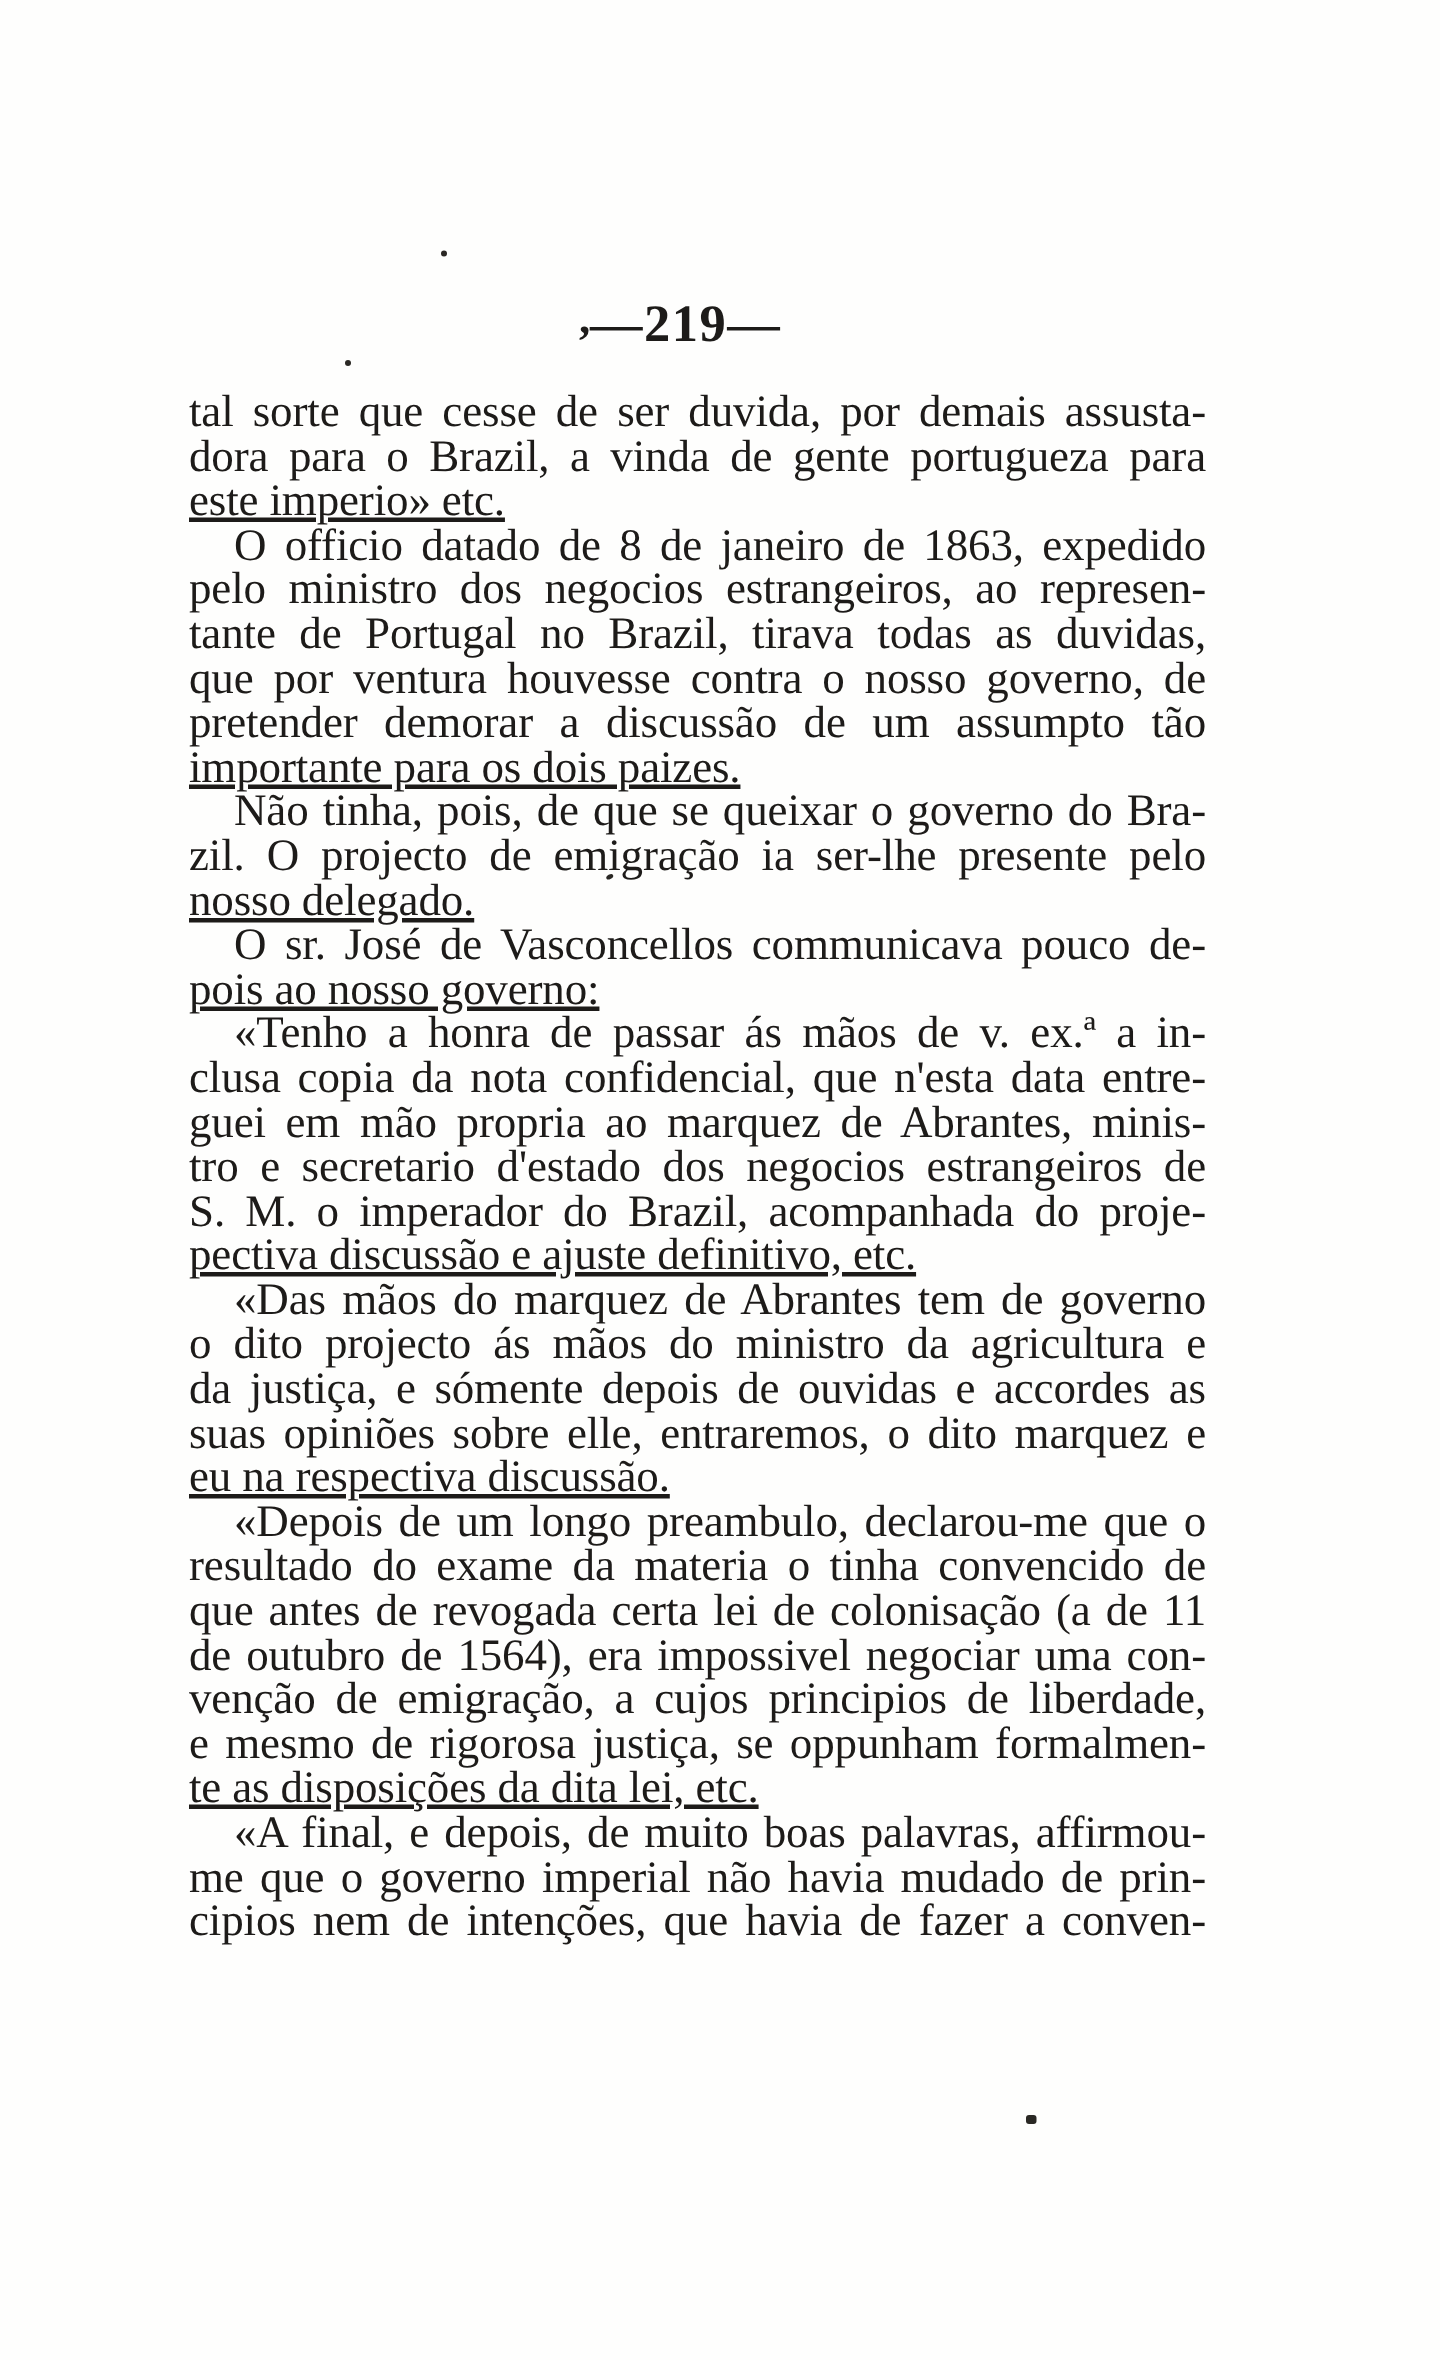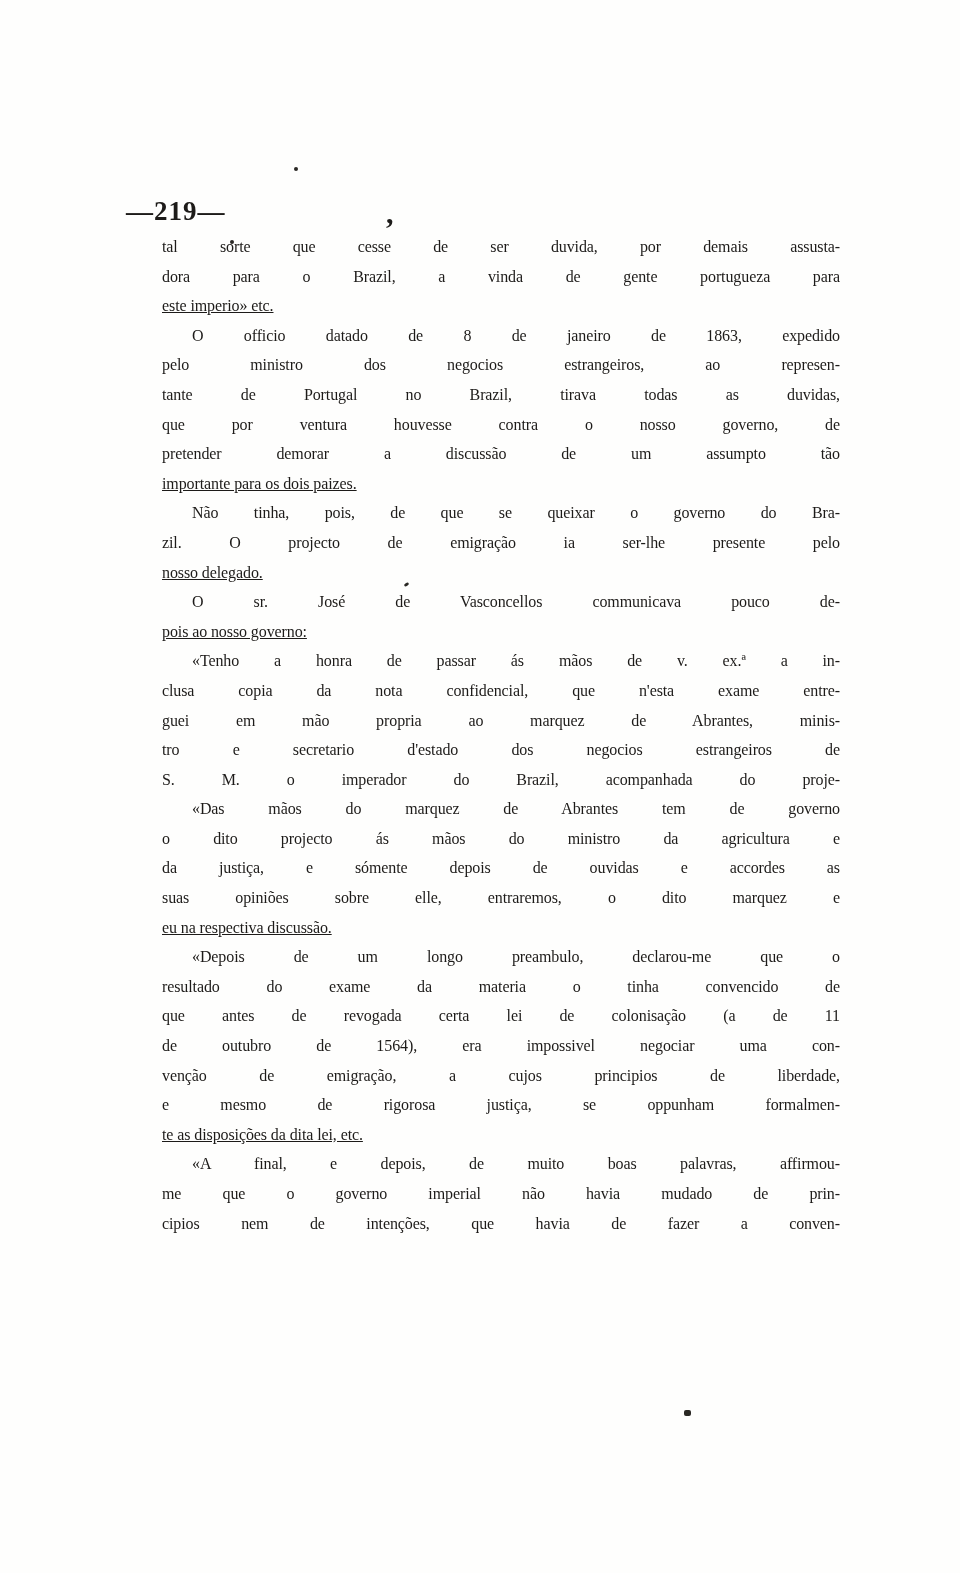--- a/index.html
+++ b/index.html
@@ -14,43 +14,43 @@
     background: #fefefd;
     overflow: hidden;
     font-family: "Liberation Serif", "DejaVu Serif", serif;
     color: #1d1b19;
   }
   .page-header {
     position: absolute;
     top: 196px;
     left: 126px;
     width: 662px;
-    font-size: 27px;
+    text-align: center;
+    font-size: 35px;
     font-weight: bold;
     letter-spacing: 1px;
     color: #1d1b19;
   }
   .stray-comma {
     position: absolute;
     top: 196px;
     left: 386px;
     font-size: 30px;
     font-weight: bold;
     color: #1d1b19;
   }
   .page-text {
     position: absolute;
-    top: 232px;
+    top: 260px;
     left: 126px;
     width: 678px;
-    font-size: 16px;
+    font-size: 30px;
     line-height: 29.6px;
     letter-spacing: -0.1px;
     color: #1d1b19;
-    margin-left: 36px;
   }
   .paragraph { margin: 0; }
   .line {
     text-align: justify;
     text-align-last: justify;
     white-space: normal;
   }
   .line.end { text-align-last: left; text-decoration: underline; }
   .line.indent { text-indent: 30px; }
   .speck {
@@ -90,24 +90,25 @@
         <div class="line indent">Não tinha, pois, de que se queixar o governo do Bra-</div>
         <div class="line">zil. O projecto de emigração ia ser-lhe presente pelo</div>
         <div class="line end">nosso delegado.</div>
       </div>
       <div class="paragraph">
         <div class="line indent">O sr. José de Vasconcellos communicava pouco de-</div>
         <div class="line end">pois ao nosso governo:</div>
       </div>
       <div class="paragraph">
         <div class="line indent">«Tenho a honra de passar ás mãos de v. ex.ª a in-</div>
-        <div class="line">clusa copia da nota confidencial, que n'esta exame entre-</div>
+        <div class="line">clusa copia da nota confidencial, que n'esta data entre-</div>
         <div class="line">guei em mão propria ao marquez de Abrantes, minis-</div>
         <div class="line">tro e secretario d'estado dos negocios estrangeiros de</div>
         <div class="line">S. M. o imperador do Brazil, acompanhada do proje-</div>
+        <div class="line end">pectiva discussão e ajuste definitivo, etc.</div>
       </div>
       <div class="paragraph">
         <div class="line indent">«Das mãos do marquez de Abrantes tem de governo</div>
         <div class="line">o dito projecto ás mãos do ministro da agricultura e</div>
         <div class="line">da justiça, e sómente depois de ouvidas e accordes as</div>
         <div class="line">suas opiniões sobre elle, entraremos, o dito marquez e</div>
         <div class="line end">eu na respectiva discussão.</div>
       </div>
       <div class="paragraph">
         <div class="line indent">«Depois de um longo preambulo, declarou-me que o</div>

